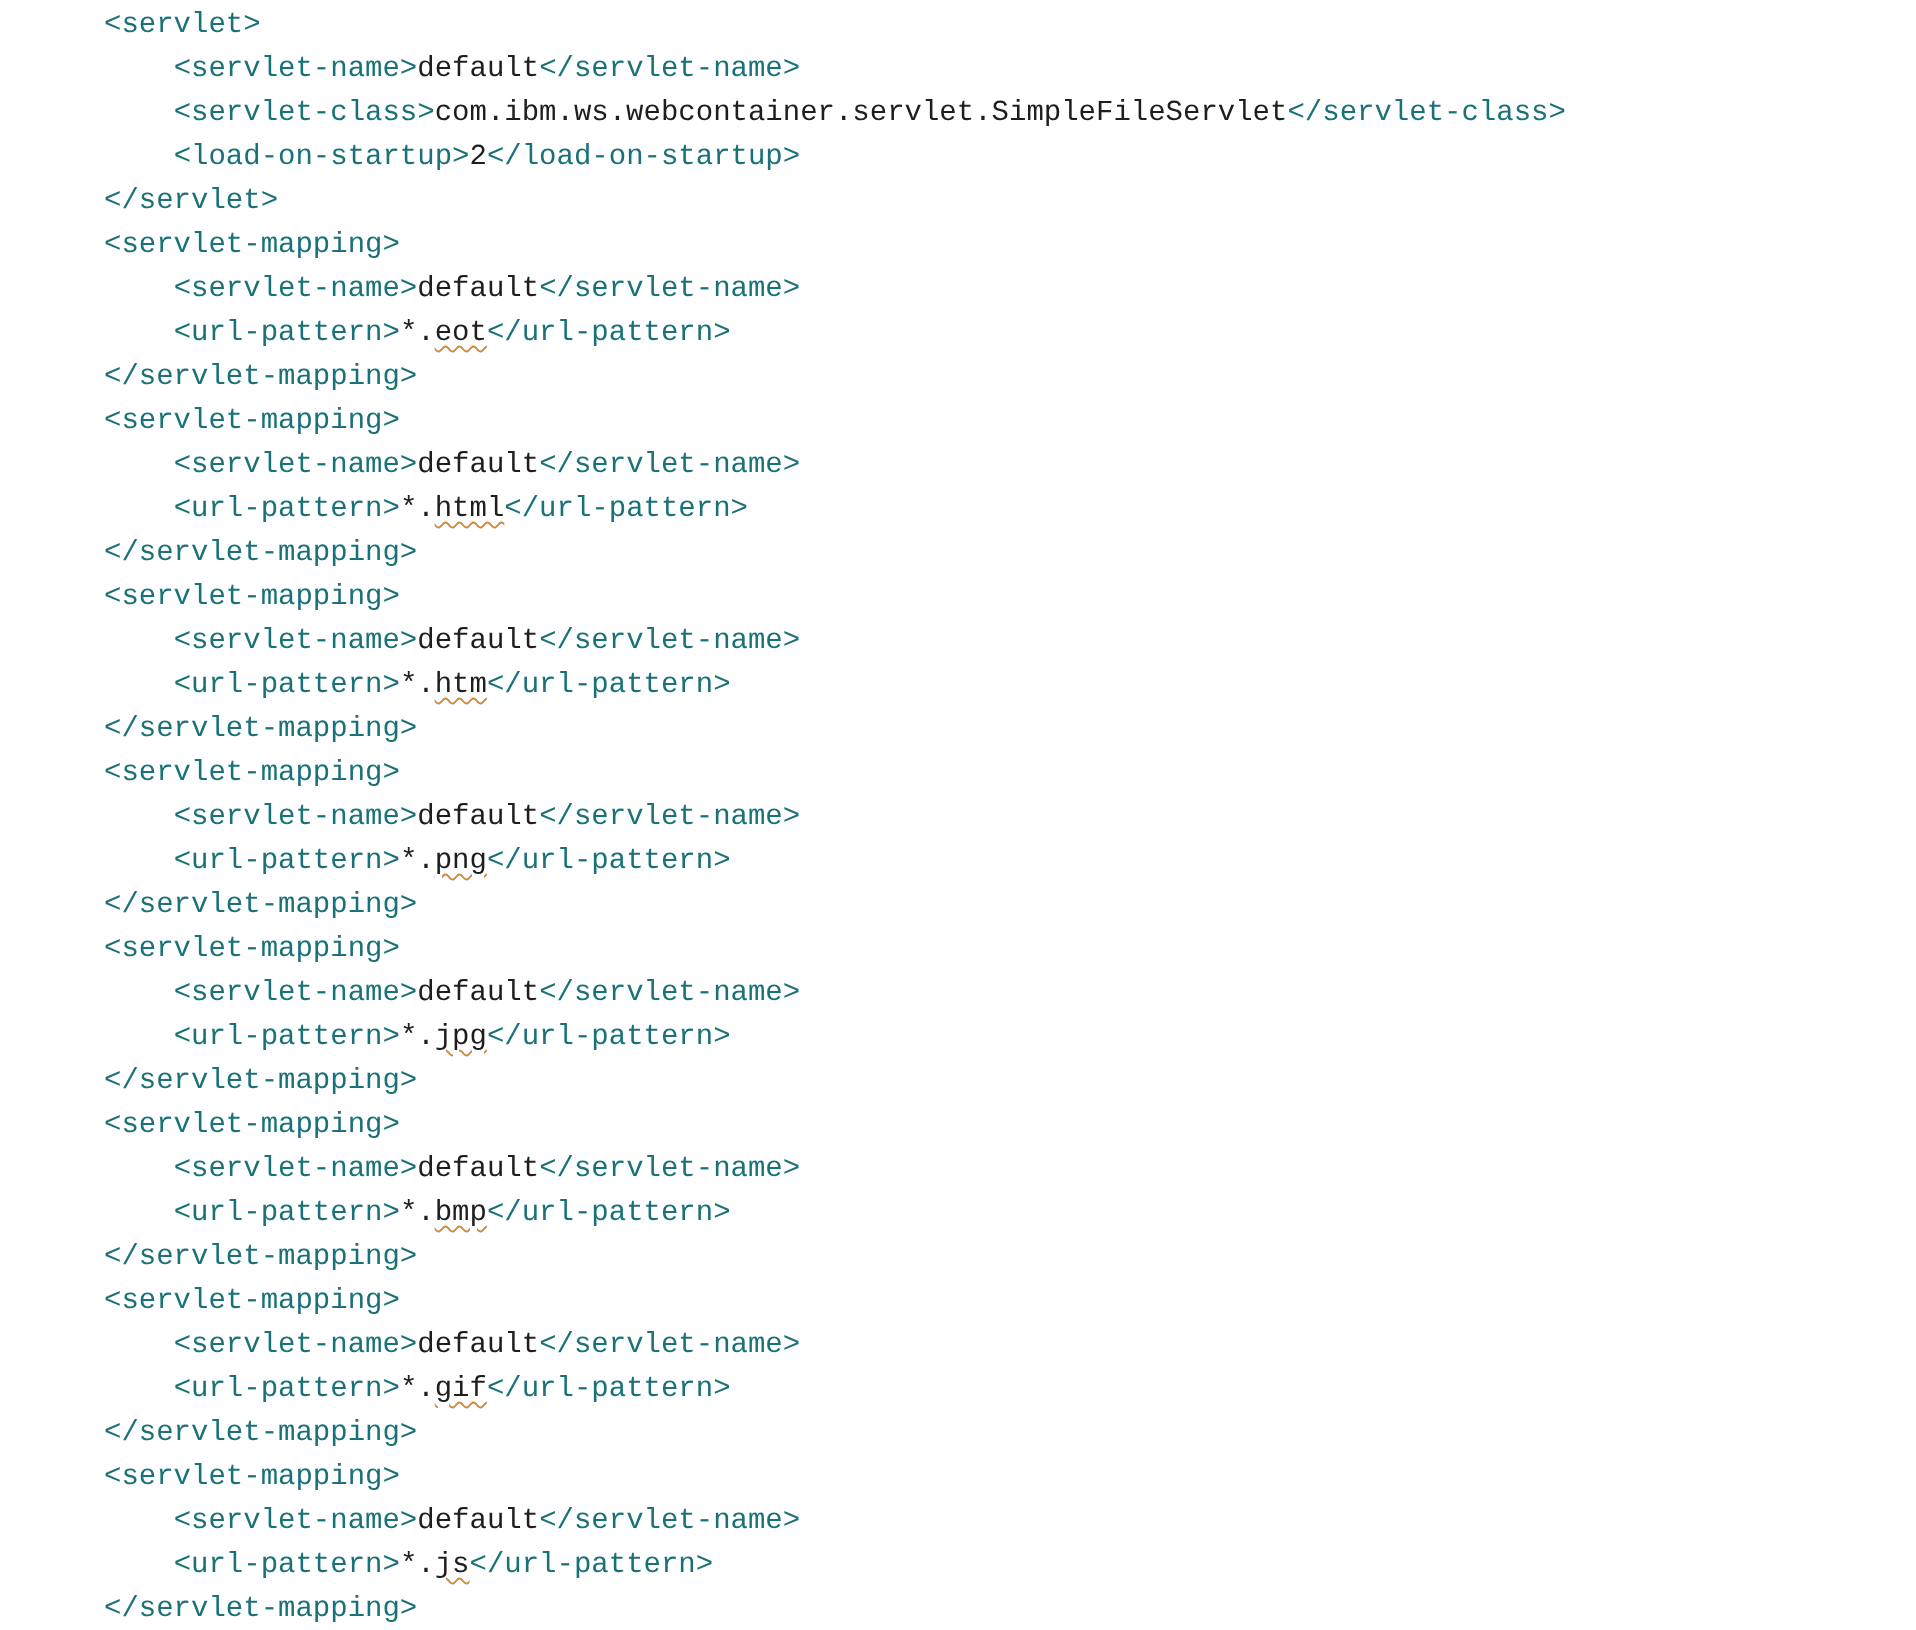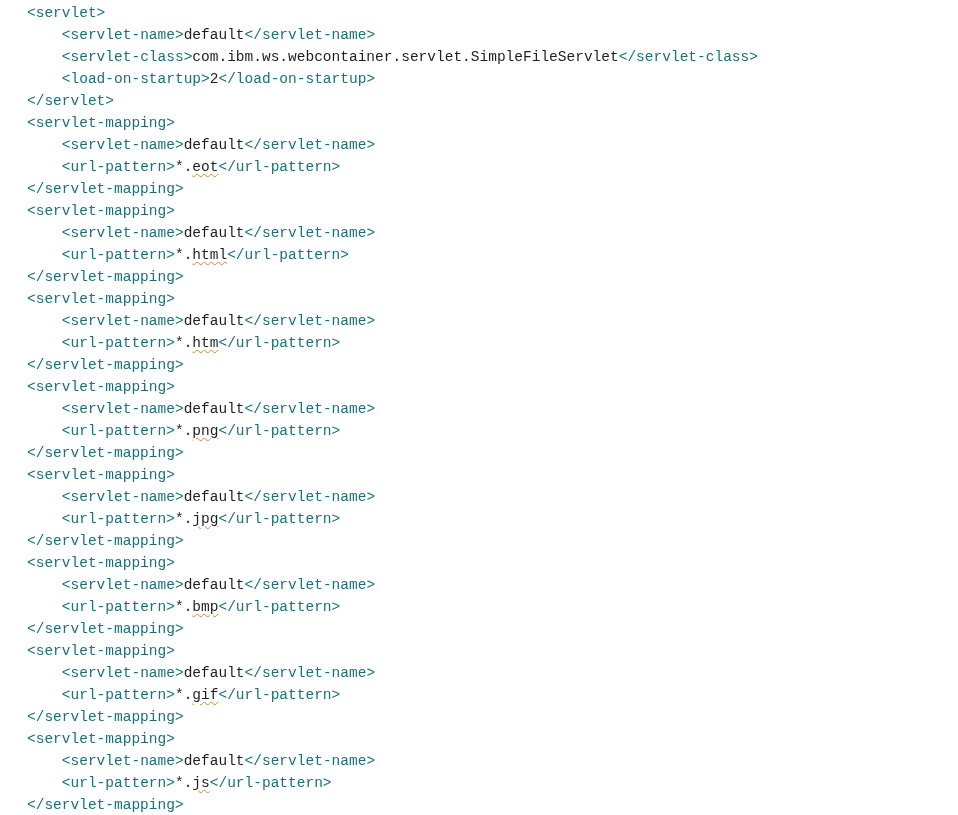--- a/index.html
+++ b/index.html
@@ -5,21 +5,21 @@
   body {
     margin: 0;
     padding: 0;
     background: #ffffff;
     font-family: Consolas, "Courier New", monospace;
     font-size: 14.5px;
     line-height: 22px;
     color: #000000;
   }
   .code {
-    padding: 2px 0 0 27px;
+    padding: 2px 0 0 52px;
     white-space: pre;
   }
   .tag { color: #197278; }
   .txt { color: #1e1e1e; }
   .sq {
     text-decoration-line: underline;
     text-decoration-style: wavy;
     text-decoration-color: #d08a3a;
     text-decoration-thickness: 1px;
     text-underline-offset: 2px;

